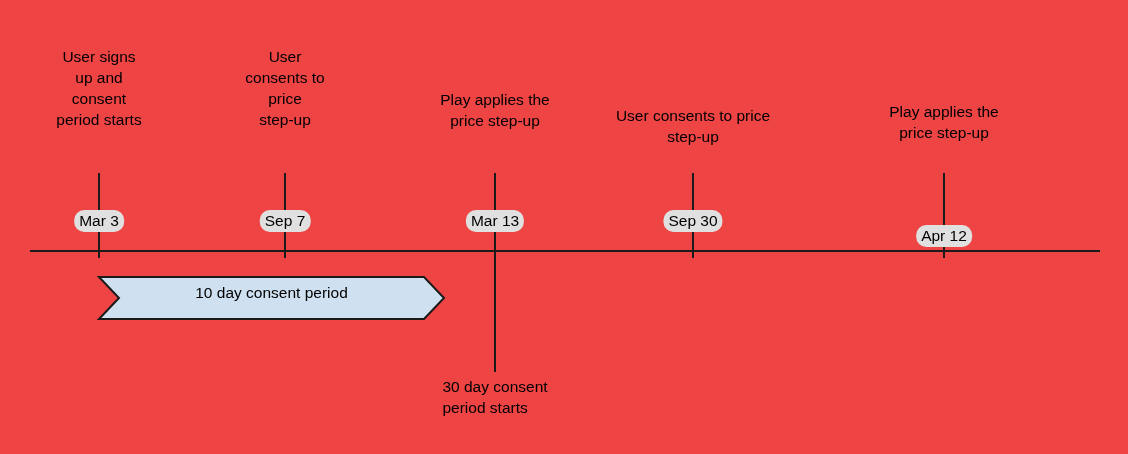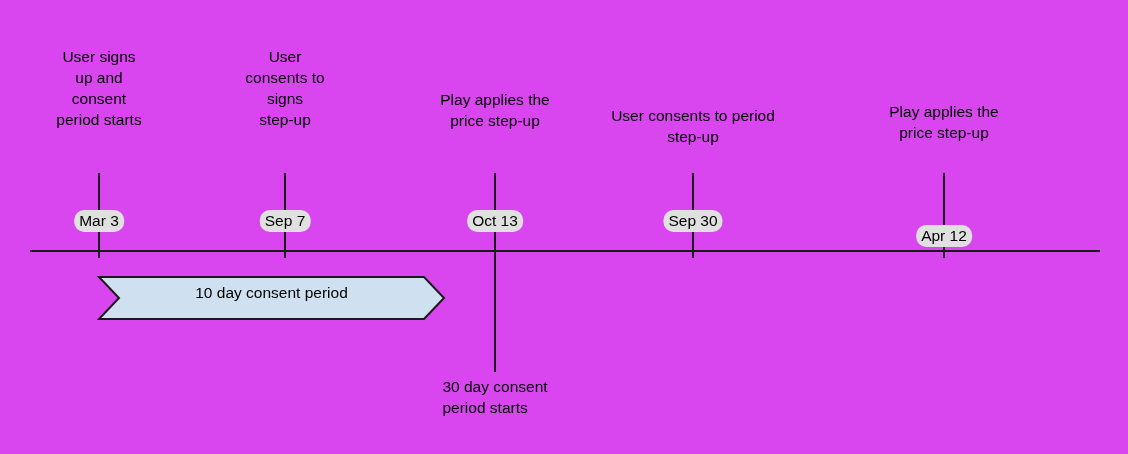--- a/index.html
+++ b/index.html
@@ -87,48 +87,48 @@
     justify-content: center;
     color: #000000;
     font-size: 15.5px;
     white-space: nowrap;
     pointer-events: none;
   }
 </style>
 </head>
 <body>
 
-<div id="canvas" style="background: #d946ef;">
+<div id="canvas" style="background: #ef4444;">
 
   <div class="axis-line" id="axis-line" style="left: 30px; width: 1070px; top: 250px; background: rgb(26, 26, 26);"></div>
 
   <div class="tick" style="left: 98px; top: 173px; height: 85px; background: rgb(26, 26, 26);"></div>
   <div class="tick" style="left: 284px; top: 173px; height: 85px; background: rgb(26, 26, 26);"></div>
   <div class="tick" style="left: 494px; top: 173px; height: 85px; background: rgb(26, 26, 26);"></div>
   <div class="tick" style="left: 692px; top: 173px; height: 85px; background: rgb(26, 26, 26);"></div>
   <div class="tick" style="left: 943px; top: 173px; height: 85px; background: rgb(26, 26, 26);"></div>
 
   <div class="event-label" style="left: 99px; top: 46px; color: rgb(0, 0, 0);">User signs
 up and
 consent
 period starts</div>
   <div class="event-label" style="left: 285px; top: 46px; color: rgb(0, 0, 0);">User
 consents to
-signs
+price
 step-up</div>
   <div class="event-label" style="left: 495px; top: 89px; color: rgb(0, 0, 0);">Play applies the
 price step-up</div>
-  <div class="event-label" style="left: 693px; top: 105px; color: rgb(0, 0, 0);">User consents to period
+  <div class="event-label" style="left: 693px; top: 105px; color: rgb(0, 0, 0);">User consents to price
 step-up</div>
   <div class="event-label" style="left: 944px; top: 101px; color: rgb(0, 0, 0);">Play applies the
 price step-up</div>
 
   <div class="date-chip" style="left: 99px; top: 210px; background: rgb(224, 224, 224); color: rgb(0, 0, 0);">Mar 3</div>
   <div class="date-chip" style="left: 285px; top: 210px; background: rgb(224, 224, 224); color: rgb(0, 0, 0);">Sep 7</div>
-  <div class="date-chip" style="left: 495px; top: 210px; background: rgb(224, 224, 224); color: rgb(0, 0, 0);">Oct 13</div>
+  <div class="date-chip" style="left: 495px; top: 210px; background: rgb(224, 224, 224); color: rgb(0, 0, 0);">Mar 13</div>
   <div class="date-chip" style="left: 693px; top: 210px; background: rgb(224, 224, 224); color: rgb(0, 0, 0);">Sep 30</div>
   <div class="date-chip" style="left: 944px; top: 210px; background: rgb(224, 224, 224); color: rgb(0, 0, 0); margin-top: 15px;">Apr 12</div>
 
   <div class="tick" style="left: 494px; top: 250px; height: 122px; background: rgb(26, 26, 26);"></div>
   <div class="below-label" style="left: 495px; top: 376px; color: rgb(0, 0, 0);">30 day consent
 period starts</div>
 
   <div class="chevron" style="left: 99px; top: 277px; width: 345px; height: 42px;">
     <svg viewBox="0 0 345 42" preserveAspectRatio="none">
       <polygon points="0,0 325,0 345,21 325,42 0,42 20,21" fill="#cfe0f0" stroke="#1a1a1a" stroke-width="2" stroke-linejoin="miter"></polygon>

